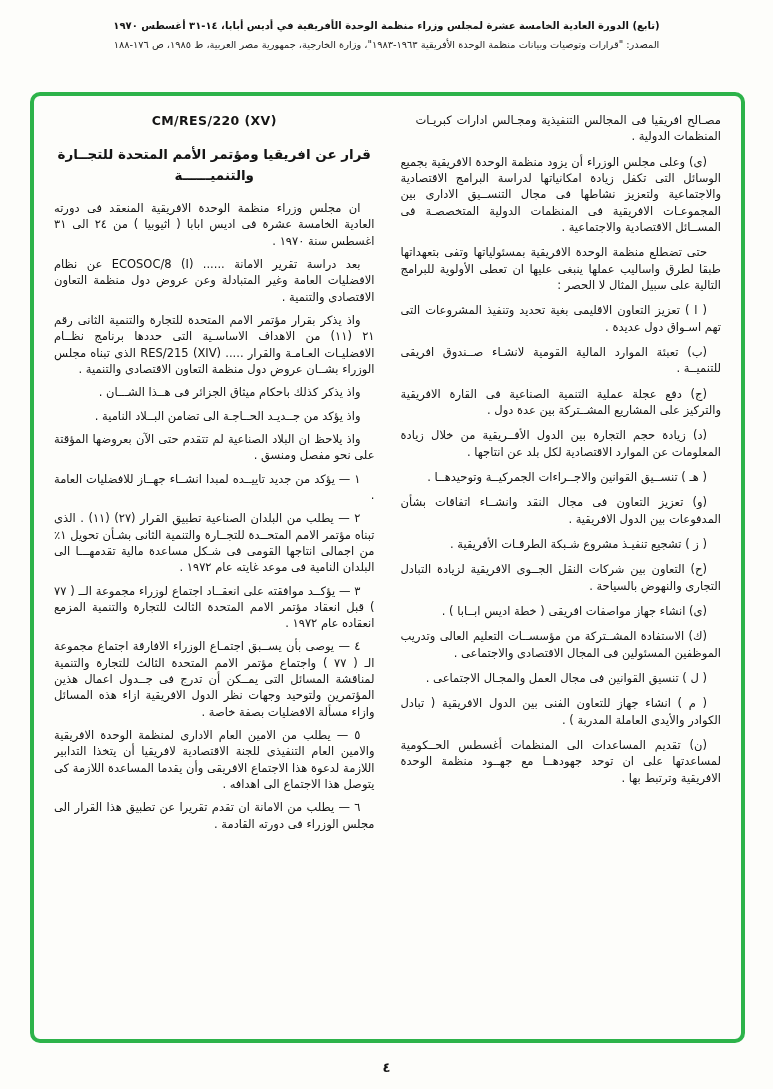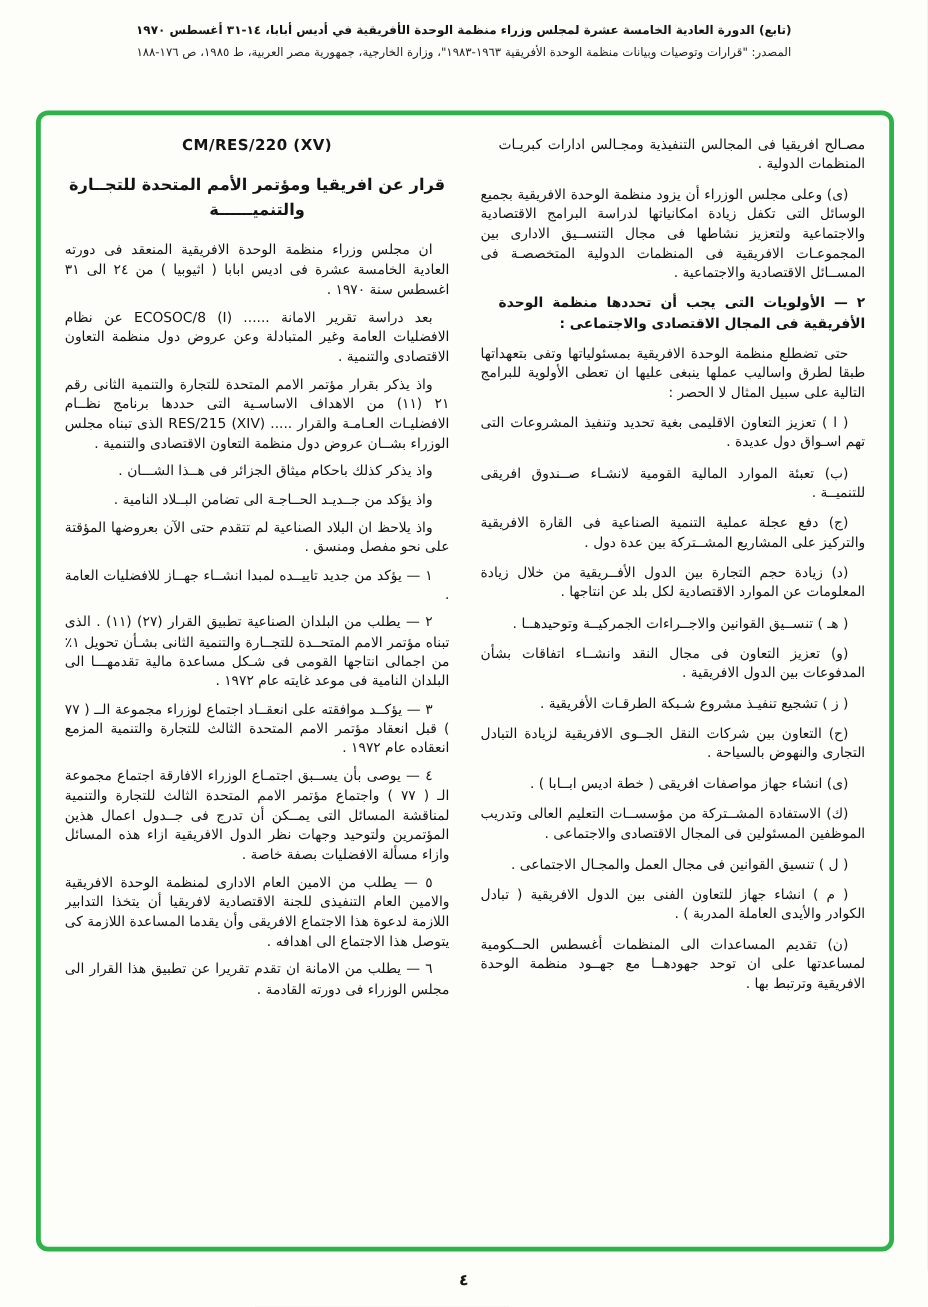--- a/index.html
+++ b/index.html
@@ -48,21 +48,20 @@
     <div class="header-title">(تابع) الدورة العادية الخامسة عشرة لمجلس وزراء منظمة الوحدة الأفريقية في أديس أبابا، ١٤-٣١ أغسطس ١٩٧٠</div>
     <div class="header-source">المصدر: "قرارات وتوصيات وبيانات منظمة الوحدة الأفريقية ١٩٦٣-١٩٨٣"، وزارة الخارجية، جمهورية مصر العربية، ط ١٩٨٥، ص ١٧٦-١٨٨</div>
   </div>
 
   <div class="frame">
     <div class="columns">
 
       <div class="col col-continuation">
           <p class="para no-indent">مصـالح افريقيا فى المجالس التنفيذية ومجـالس ادارات كبريـات المنظمات الدولية .</p>
           <p class="para">(ى) وعلى مجلس الوزراء أن يزود منظمة الوحدة الافريقية بجميع الوسائل التى تكفل زيادة امكانياتها لدراسة البرامج الاقتصادية والاجتماعية ولتعزيز نشاطها فى مجال التنســيق الادارى بين المجموعـات الافريقية فى المنظمات الدولية المتخصصـة فى المســائل الاقتصادية والاجتماعية .</p>
-          <p class="para bold no-indent">٢ — الأولويات التى يجب أن تحددها منظمة الوحدة الأفريقية فى المجال الاقتصادى والاجتماعى :</p>
           <p class="para">حتى تضطلع منظمة الوحدة الافريقية بمسئولياتها وتفى بتعهداتها طبقا لطرق واساليب عملها ينبغى عليها ان تعطى الأولوية للبرامج التالية على سبيل المثال لا الحصر :</p>
           <p class="para">( ا ) تعزيز التعاون الاقليمى بغية تحديد وتنفيذ المشروعات التى تهم اسـواق دول عديدة .</p>
           <p class="para">(ب) تعبئة الموارد المالية القومية لانشـاء صــندوق افريقى للتنميــة .</p>
           <p class="para">(ج) دفع عجلة عملية التنمية الصناعية فى القارة الافريقية والتركيز على المشاريع المشــتركة بين عدة دول .</p>
           <p class="para">(د) زيادة حجم التجارة بين الدول الأفــريقية من خلال زيادة المعلومات عن الموارد الاقتصادية لكل بلد عن انتاجها .</p>
           <p class="para">( هـ ) تنســيق القوانين والاجــراءات الجمركيــة وتوحيدهــا .</p>
           <p class="para">(و) تعزيز التعاون فى مجال النقد وانشــاء اتفاقات بشأن المدفوعات بين الدول الافريقية .</p>
           <p class="para">( ز ) تشجيع تنفيـذ مشروع شـبكة الطرقـات الأفريقية .</p>
           <p class="para">(ح) التعاون بين شركات النقل الجــوى الافريقية لزيادة التبادل التجارى والنهوض بالسياحة .</p>
           <p class="para">(ى) انشاء جهاز مواصفات افريقى ( خطة اديس ابــابا ) .</p>

